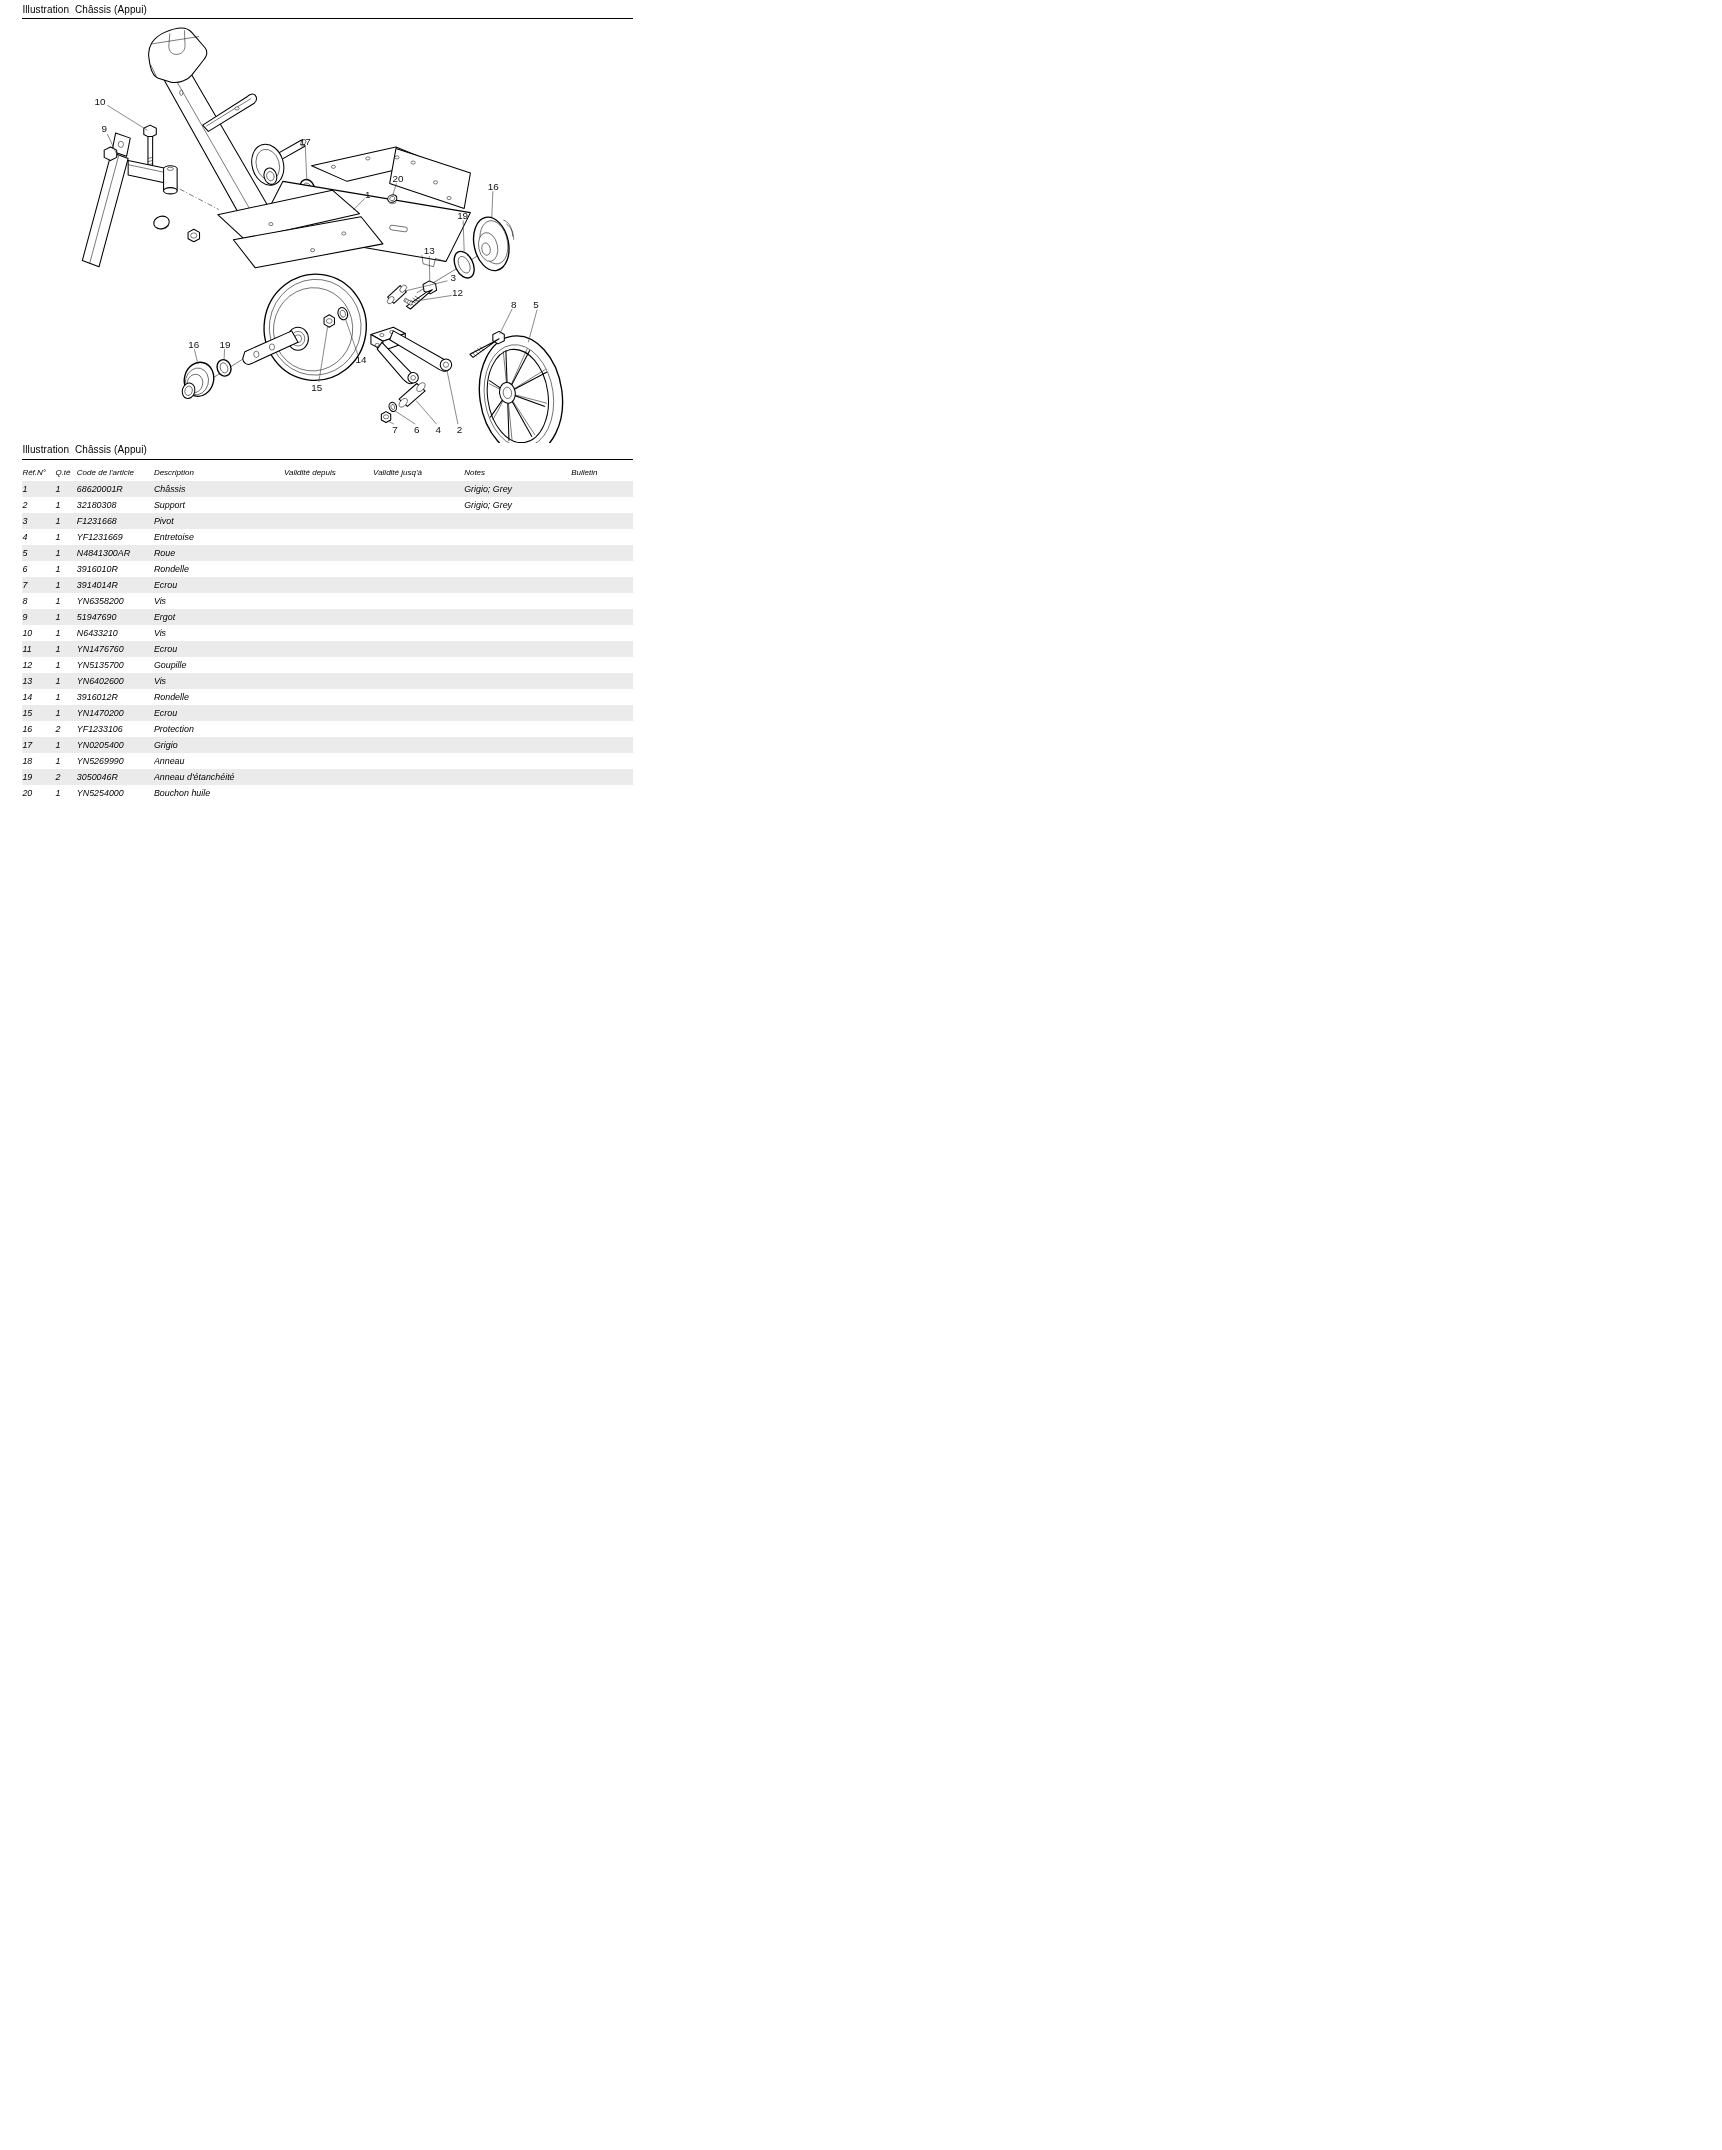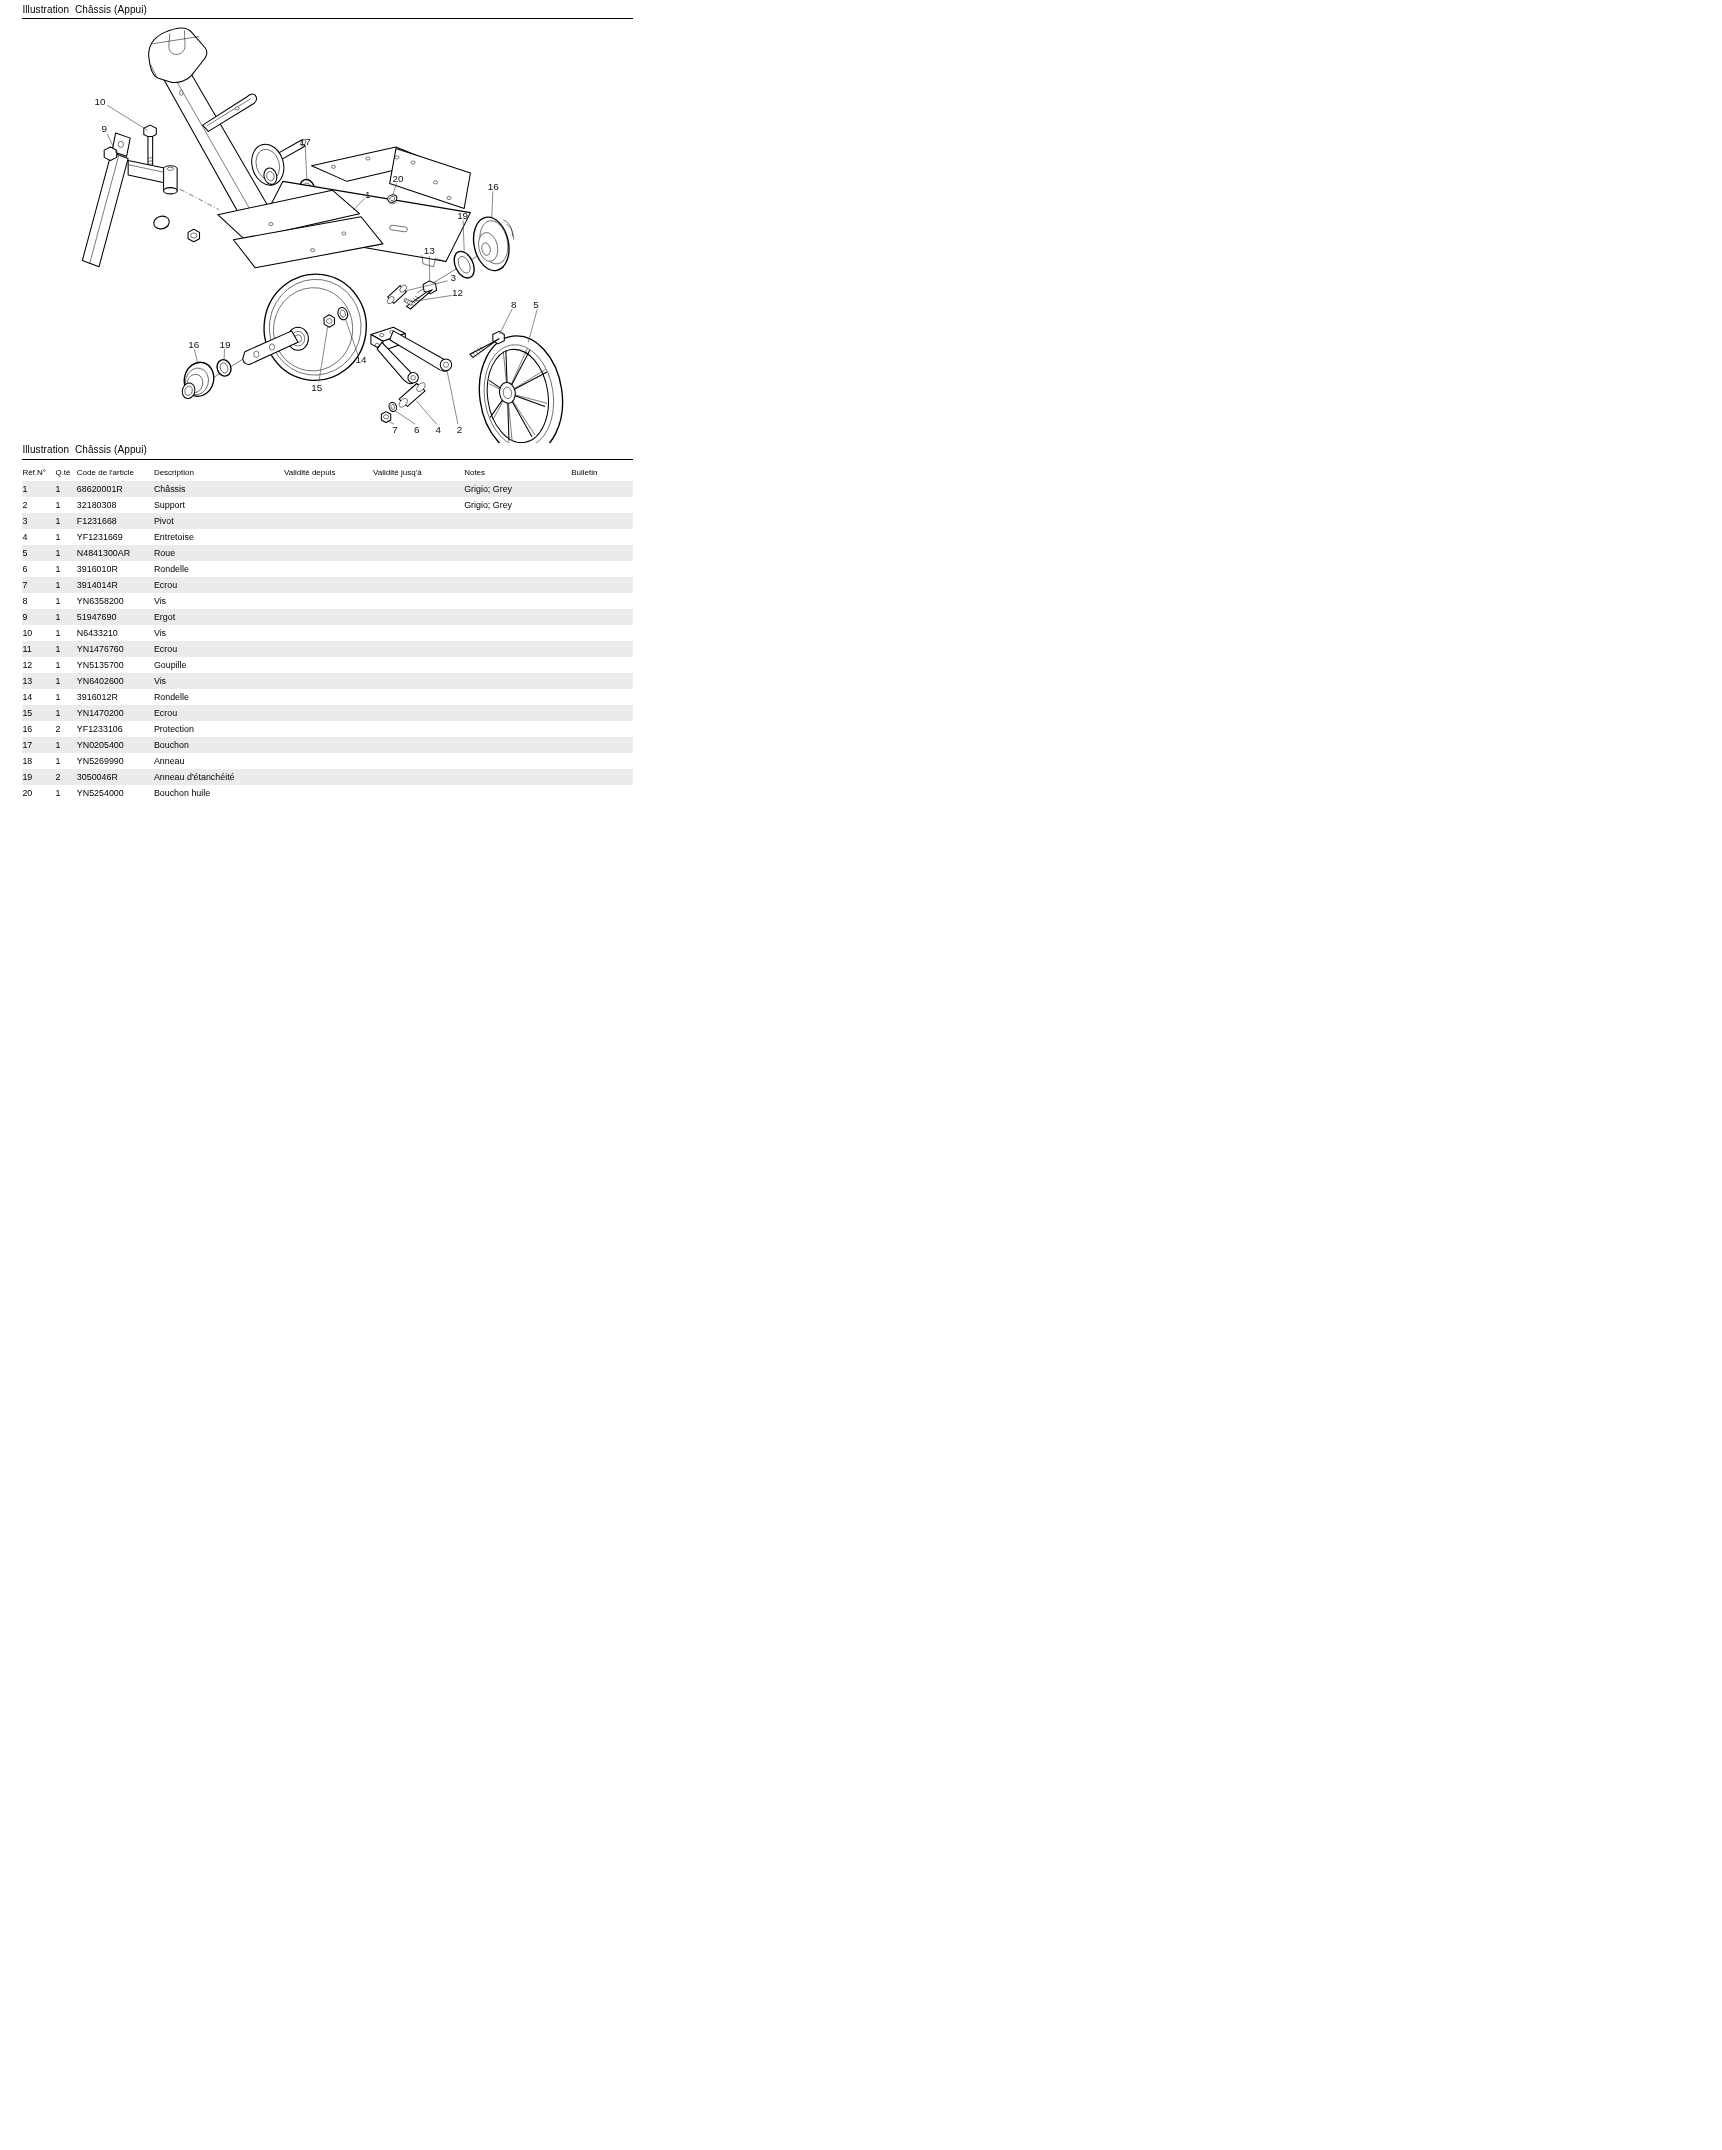--- a/index.html
+++ b/index.html
@@ -12,21 +12,21 @@
   svg.diagram{display:block;margin-left:-22.4px;margin-top:7.3px;}
   
   .art path,.art polygon,.art rect{fill:#fff;stroke:#000;stroke-width:2;stroke-linejoin:round;}
   .art ellipse,.art circle{fill:#fff;stroke:#000;stroke-width:2;}
   .art line{stroke:#000;stroke-width:2;}
   .art .thin{stroke-width:1;}
   .art .thick{stroke-width:2.6;}
   .art .nofill{fill:none;}
   .callouts text{font-family:"Liberation Sans",sans-serif;font-size:19px;fill:#111;}
   .callouts line{stroke:#444;stroke-width:1.2;}
-  table.parts{border-collapse:collapse;table-layout:fixed;width:611px;margin-top:0;}
+  table.parts{border-collapse:collapse;table-layout:fixed;width:611px;margin-top:0;font-style:italic;}
   table.parts th{font-weight:400;font-size:8px;text-align:left;vertical-align:bottom;padding:0 0 3.6px 0;height:17px;}
   table.parts td{font-size:8.9px;padding:0;height:16px;vertical-align:middle;white-space:nowrap;overflow:hidden;}
   table.parts tbody tr:nth-child(odd){background:#ebebeb;}
   .c-ref{width:33px;} .c-qty{width:21.4px;} .c-code{width:77px;} .c-desc{width:130px;}
   .c-from{width:89px;} .c-to{width:91px;} .c-notes{width:107px;} .c-bull{width:62px;}
 </style>
 </head>
 <body>
 
 <div class="content">
@@ -491,21 +491,21 @@
           <td>Protection</td>
           <td></td>
           <td></td>
           <td></td>
           <td></td>
         </tr>
         <tr>
           <td>17</td>
           <td>1</td>
           <td>YN0205400</td>
-          <td>Bouchon</td>
+          <td>Grigio</td>
           <td></td>
           <td></td>
           <td></td>
           <td></td>
         </tr>
         <tr>
           <td>18</td>
           <td>1</td>
           <td>YN5269990</td>
           <td>Anneau</td>

